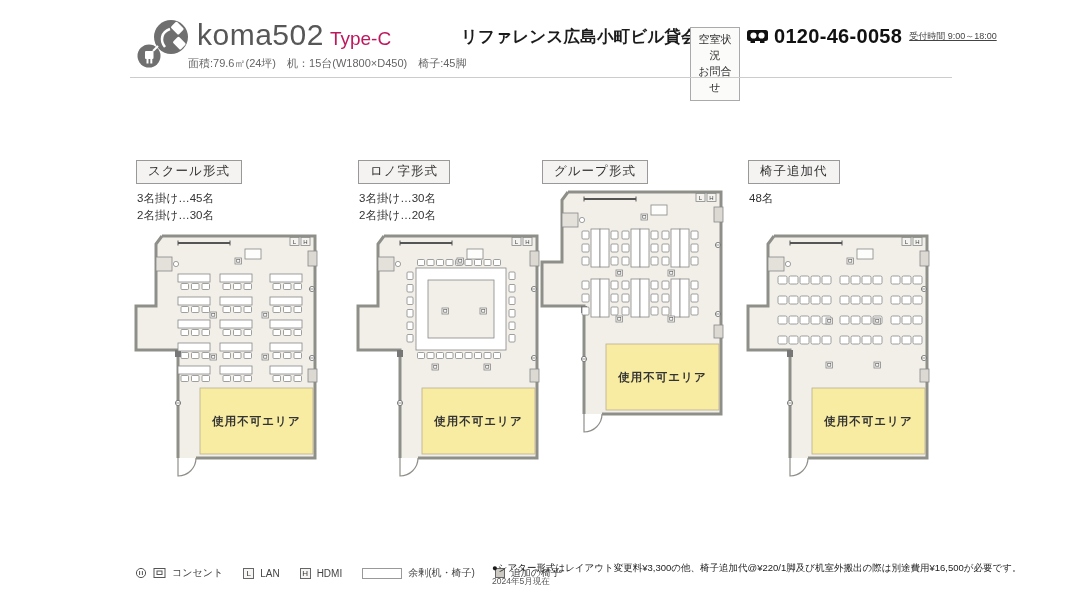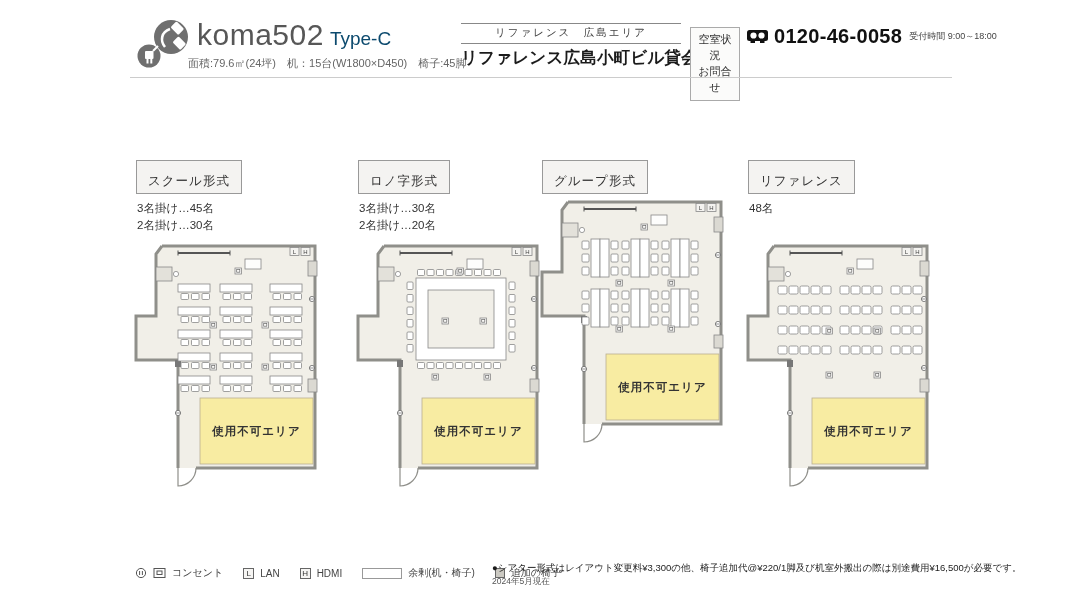--- a/index.html
+++ b/index.html
@@ -5,36 +5,36 @@
   * { margin:0; padding:0; box-sizing:border-box; }
   html,body { background:#fff; }
   .page {
     position:relative; width:1080px; height:608px; background:#ffffff;
     font-family:"Liberation Sans","DejaVu Sans",sans-serif; color:#333; overflow:hidden;
   }
   
   .logo { position:absolute; left:134px; top:15px; }
   .title-block { position:absolute; left:197px; top:18px; white-space:nowrap; }
   .room-name { font-size:30px; color:#575757; letter-spacing:.5px; }
-  .room-type { font-size:19px; color:#0c4a6e; margin-left:6px; }
+  .room-type { font-size:19px; color:#be185d; margin-left:6px; }
   .room-specs { position:absolute; left:188px; top:56px; font-size:11px; color:#666; white-space:nowrap; }
   .center-head { position:absolute; left:461px; top:23px; width:220px; text-align:center; }
   .area-label { display:block; border-top:1px solid #888; border-bottom:1px solid #888; padding:2px 0 3px; font-size:10.5px; color:#444; letter-spacing:2px; }
   .building-title { display:block; margin-top:3px; font-size:16.5px; font-weight:bold; color:#1b1b1b; white-space:nowrap; letter-spacing:.2px; }
   .inquiry-box { position:absolute; left:690px; top:27px; width:50px; border:1px solid #aaa; background:#fbfbfa; padding:4px 3px; text-align:center; font-size:11px; color:#333; line-height:1.45; cursor:pointer; }
   .phone-block { position:absolute; left:746px; top:25px; white-space:nowrap; }
   .phone-row { display:flex; align-items:center; gap:5px; }
   .phone-number { font-size:20px; font-weight:bold; color:#111; letter-spacing:.3px;text-align:center; }
-  .phone-hours { font-size:9px; color:#444; margin-left:2px; }
+  .phone-hours { font-size:9px; color:#444; margin-left:2px;text-decoration:underline; }
   .telfax-row { margin-top:3px; font-size:11px; color:#333; }
   .telfax-row span + span { margin-left:8px; }
   .head-rule { position:absolute; left:130px; top:77px; width:822px; border-top:1px solid #ccc; }
   
   .plan-col { position:absolute; top:160px; width:210px; }
-  .layout-label { display:inline-block; border:1px solid #999; background:#f4f3f1; padding:12px 11px 3px; font-size:12.5px; color:#333; margin-left:4px; letter-spacing:1px; }
+  .layout-label { display:inline-block; border:1px solid #999; background:#f4f3f1; padding:2px 11px 3px; font-size:12.5px; color:#333; margin-left:4px; letter-spacing:1px; }
   .capacity { margin:6px 0 0 5px; font-size:11.5px; color:#333; line-height:1.5; min-height:38px; }
   svg.plan { display:block; margin-top:2px; }
   
   .legend { position:absolute; left:135px; top:566px; display:flex; align-items:center; font-size:10px; color:#444; white-space:nowrap; }
   .legend .item { display:flex; align-items:center; gap:6px; margin-right:20px; }
   .kbox { display:inline-block; width:11px; height:11px; border:1px solid #666; background:#f6f5f3; font-size:8px; line-height:10px; text-align:center; color:#333; }
   .surplus-box { display:inline-block; width:40px; height:11px; border:1px solid #999; background:#fff; }
   .chair-box { display:inline-block; width:10px; height:10px; border:1px solid #666; background:#cbc9c2; }
   .notes { position:absolute; left:492px; top:562px; width:468px; font-size:9.5px; color:#1c1c1c; line-height:1.32; white-space:nowrap; }
   .as-of { text-align:left; font-size:8.5px; color:#555; margin-top:1px; }
@@ -54,21 +54,20 @@
     <rect x="12.5" y="44" width="2" height="4.5" fill="#fff"></rect>
     <rect x="16.3" y="44" width="2" height="4.5" fill="#fff"></rect>
     <path d="M19 36 L24 31" stroke="#fff" stroke-width="2" fill="none"></path>
   </svg>
   <div class="title-block">
     <span class="room-name">koma502</span><span class="room-type">Type-C</span>
   </div>
   <div class="room-specs">面積:79.6㎡(24坪)　机：15台(W1800×D450)　椅子:45脚</div>
 
   <div class="center-head">
-    <span class="area-label">リファレンス　広島エリア</span>
     <span class="building-title">リファレンス広島小町ビル貸会議室</span>
   </div>
 
   <div class="inquiry-box">
     <div>空室状況</div>
     <div>お問合せ</div>
   </div>
 
   <div class="phone-block">
     <div class="phone-row">
@@ -434,21 +433,21 @@
           <rect x="130" y="130" width="6.5" height="6" fill="#fbfaf8" stroke="#888888" stroke-width="0.8"></rect>
           <rect x="131.7" y="131.6" width="3.1" height="2.6" fill="none" stroke="#666" stroke-width="0.7"></rect>
         </g>
         <g>
           <rect x="68" y="158" width="113" height="66" fill="#f8eca2" stroke="#b9b092" stroke-width="0.8"></rect>
           <text x="124.5" y="195" font-size="11.5" font-weight="bold" fill="#333" text-anchor="middle" letter-spacing="1" font-family="Liberation Sans, sans-serif">使用不可エリア</text>
         </g>
       </svg>
   </div>
   <div class="plan-col" style="left:744px">
-    <span class="layout-label">リファレンス</span>
+    <span class="layout-label">椅子追加代</span>
     <div class="capacity">
         <div>48名</div>
       </div>
     <svg class="plan" width="200" height="276" viewBox="0 0 200 276">
         <path d="M30 6 L183 6 L183 228 L46 228 L46 120 L4 120 L4 76 L24 76 L24 14 Z" fill="#f1efe8"></path>
         <path d="M30 6 L24 14 L24 76 L4 76 L4 120 L46 120 L46 228 M30 6 L183 6 L183 228 L64 228" fill="none" stroke="#8f8f8a" stroke-width="3"></path>
         <path d="M46 228 L46 246 A18 18 0 0 0 64 228" fill="none" stroke="#8f8f8a" stroke-width="1.2"></path>
         <g>
           <line x1="46" y1="13" x2="98" y2="13" stroke="#555" stroke-width="2"></line>
           <line x1="46" y1="10.5" x2="46" y2="15.5" stroke="#555" stroke-width="1"></line>

